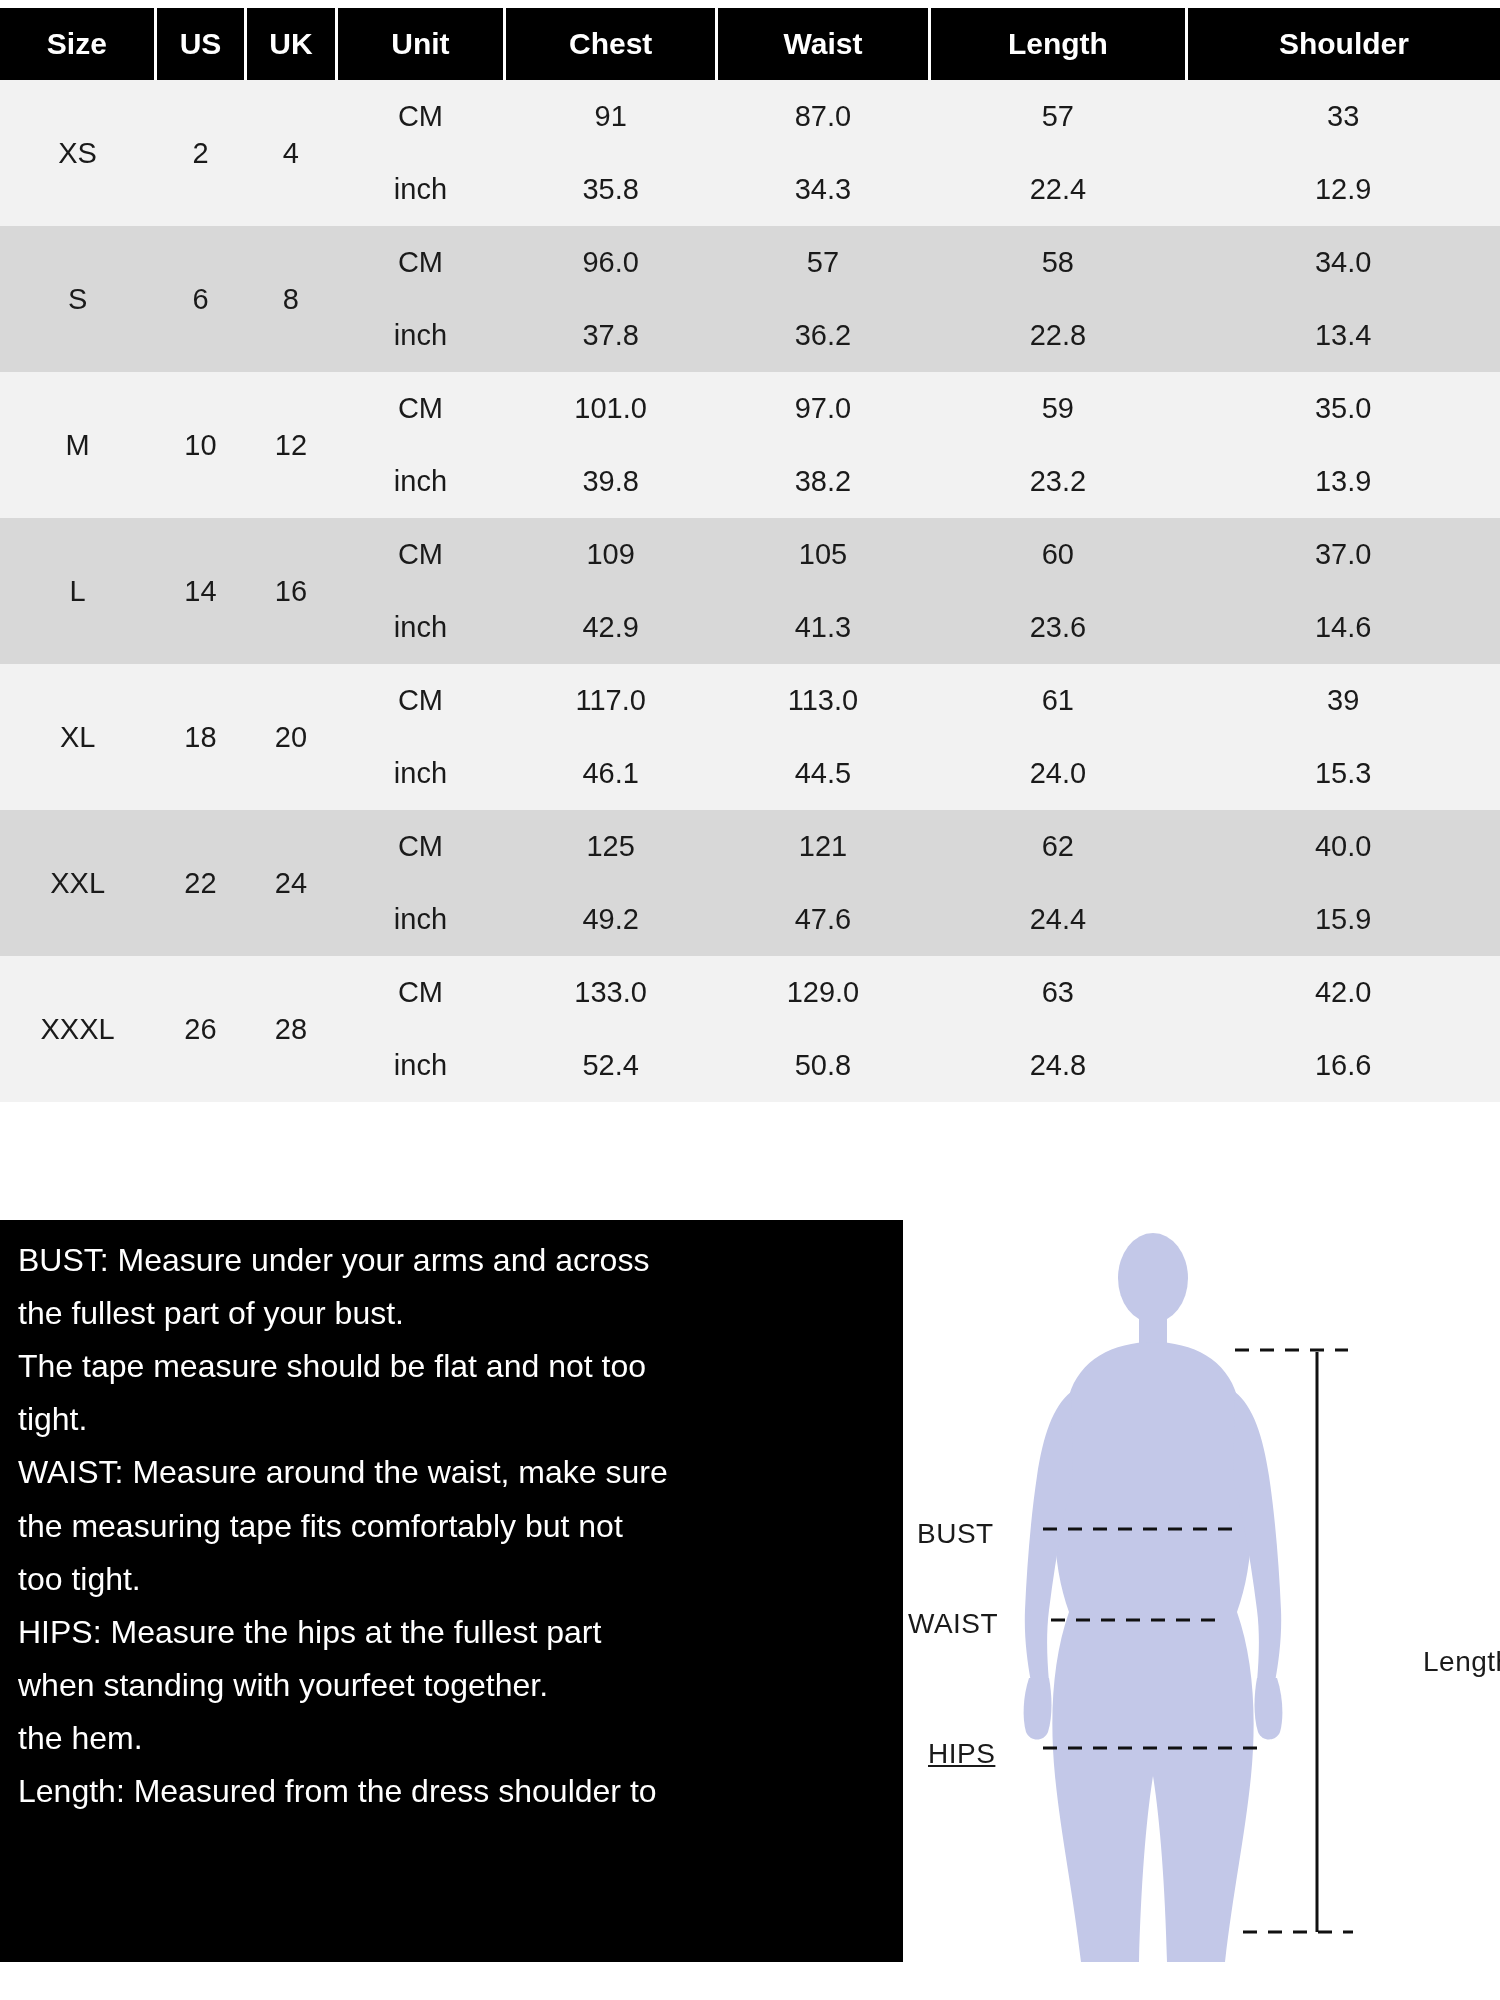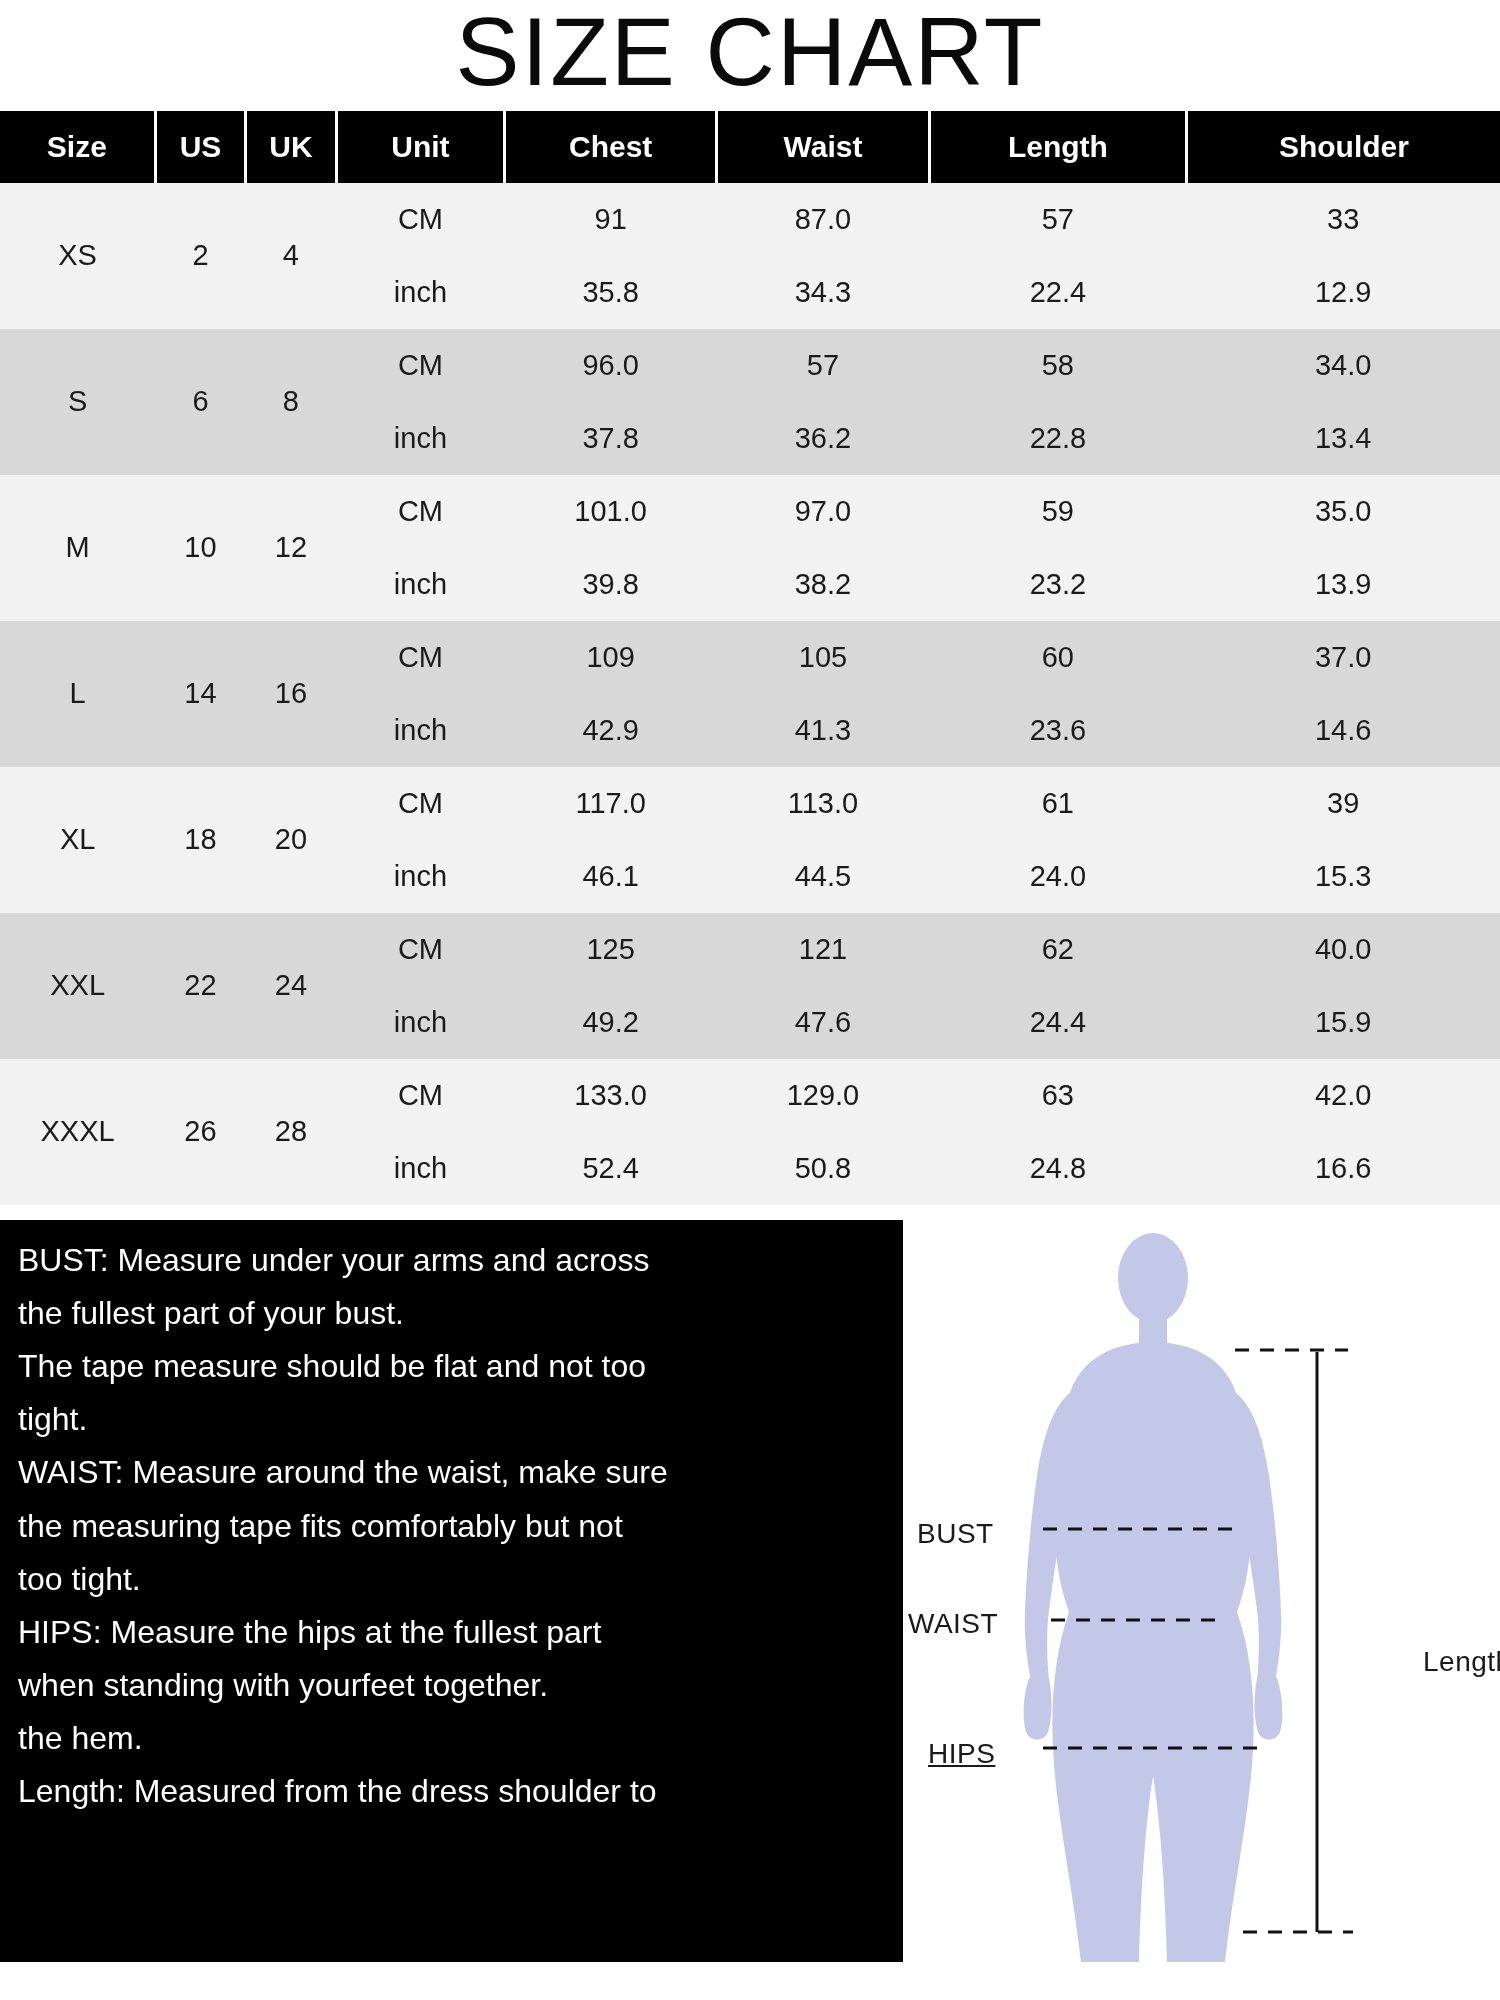--- a/index.html
+++ b/index.html
@@ -106,21 +106,20 @@
   #lbl-bust  { left: 14px;  top: 298px; }
   #lbl-waist { left: 5px;   top: 388px; }
   #lbl-hips  { left: 25px;  top: 518px; text-decoration: underline; }
   #lbl-length{ left: 520px; top: 426px; }
 </style>
 </head>
 <body>
 
 <div id="page">
 
-  <h1 class="title">SIZE CHART</h1>
 
   <table class="size-table">
     <colgroup>
       <col class="c-size">
         <col class="c-us">
         <col class="c-uk">
         <col class="c-unit">
       <col class="c-ch">
         <col class="c-wa">
         <col class="c-le">

